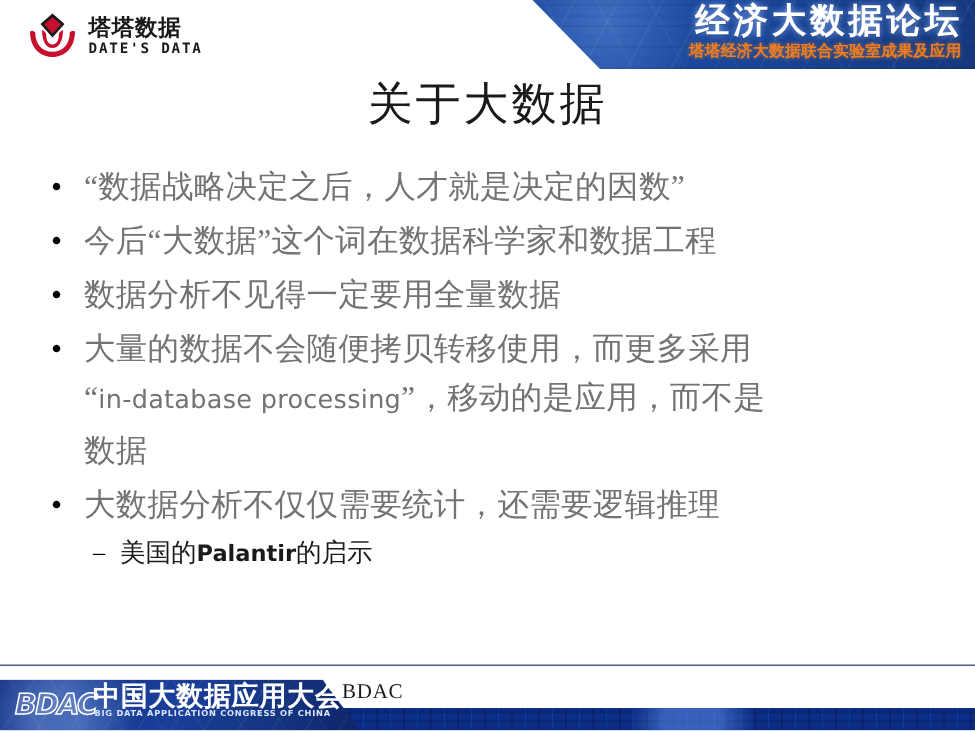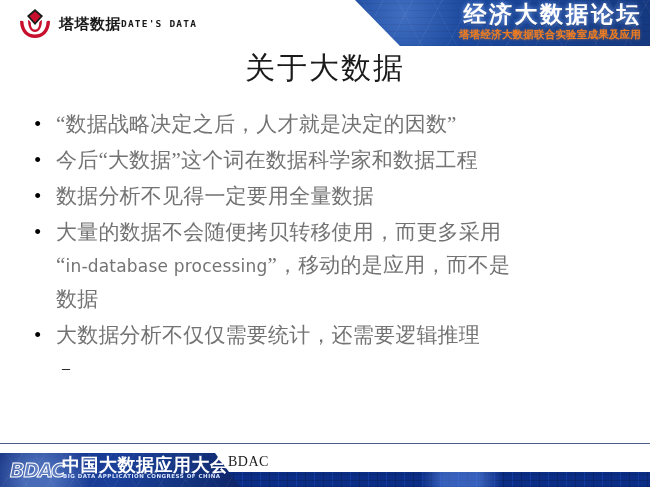--- a/index.html
+++ b/index.html
@@ -95,21 +95,21 @@
     gap: 7px;
   }
   .logo-mark {
     position: relative;
     width: 34px;
     height: 32px;
     flex: 0 0 34px;
   }
   .logo-text {
     display: flex;
-    flex-direction: row;
+    flex-direction: column;
     justify-content: flex-start;
     line-height: 1;
   }
   .logo-cn {
     font-family: "DejaVu Sans", "Liberation Sans", sans-serif;
     font-weight: bold;
     font-size: 15px;
     color: #1a1a1a;
     letter-spacing: 0.5px;
     white-space: nowrap;
@@ -124,21 +124,21 @@
     white-space: nowrap;
   }
 
   
   .slide-title {
     position: absolute;
     top: 50px;
     left: 0;
     width: 650px;
     text-align: center;
-    font-family: Liberation Mono, monospace;
+    font-family: Liberation Sans, sans-serif;
     font-size: 30px;
     color: #1a1a1a;
     letter-spacing: 2px;
     line-height: 40px;
   }
 
   
   .content {
     position: absolute;
     top: 108px;
@@ -376,20 +376,21 @@
     </div>
 
     <div class="bullet">
       <span class="bullet-dot">•</span>
       <span class="bullet-text">
         <span>大数据分析不仅仅需要统计，还需要逻辑推理</span>
       </span>
     </div>
     <div class="subbullet">
       <span class="subbullet-dash">–</span>
+      <span class="subbullet-text"><span>美国的</span><span class="latin">Palantir</span><span>的启示</span></span>
     </div>
 
   </div>
 
   <div class="footer-rule"></div>
 
   <div class="footer-date">7/14/16</div>
 
   <div class="footer-center">BDAC</div>
 

